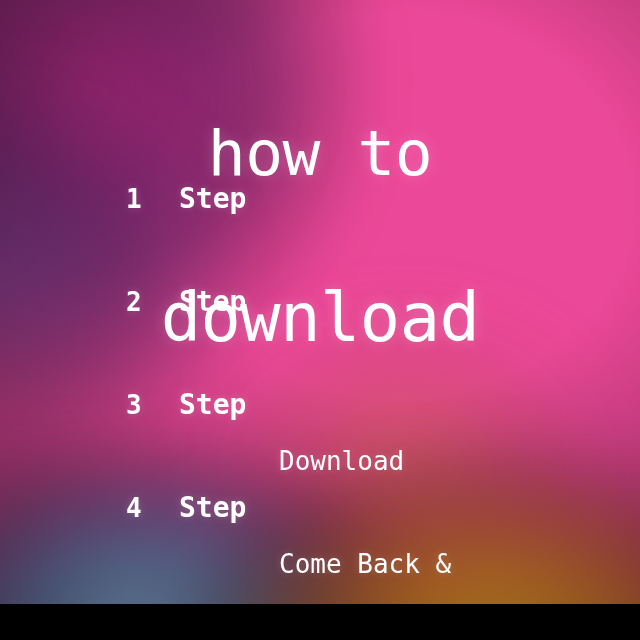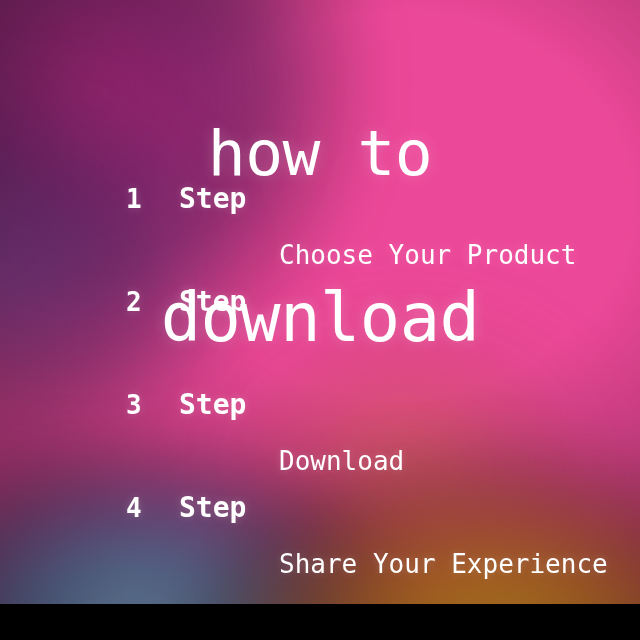--- a/index.html
+++ b/index.html
@@ -191,41 +191,39 @@
     <div id="title">
       <span class="title-line" id="title-line-1">how to</span>
       <span class="title-line" id="title-line-2">download</span>
     </div>
 
     <div id="steps">
 
       <div class="step-row">
         <span class="step-num">1</span>
         <span class="step-word">Step</span>
-        <span class="step-text">
-          <span class="text-line">Choose Your Product</span>
-        </span>
       </div>
 
       <div class="step-row">
         <span class="step-num">2</span>
         <span class="step-word">Step</span>
       </div>
 
       <div class="step-row">
         <span class="step-num">3</span>
         <span class="step-word">Step</span>
         <span class="step-text">
           <span class="text-line">Download</span>
         </span>
       </div>
 
       <div class="step-row">
         <span class="step-num">4</span>
         <span class="step-word">Step</span>
         <span class="step-text">
+          <span class="text-line">Come Back &amp;</span>
           <span class="text-line">Share Your Experience</span>
         </span>
       </div>
 
     </div>
   </div>
 </div>
 
 </body></html>

